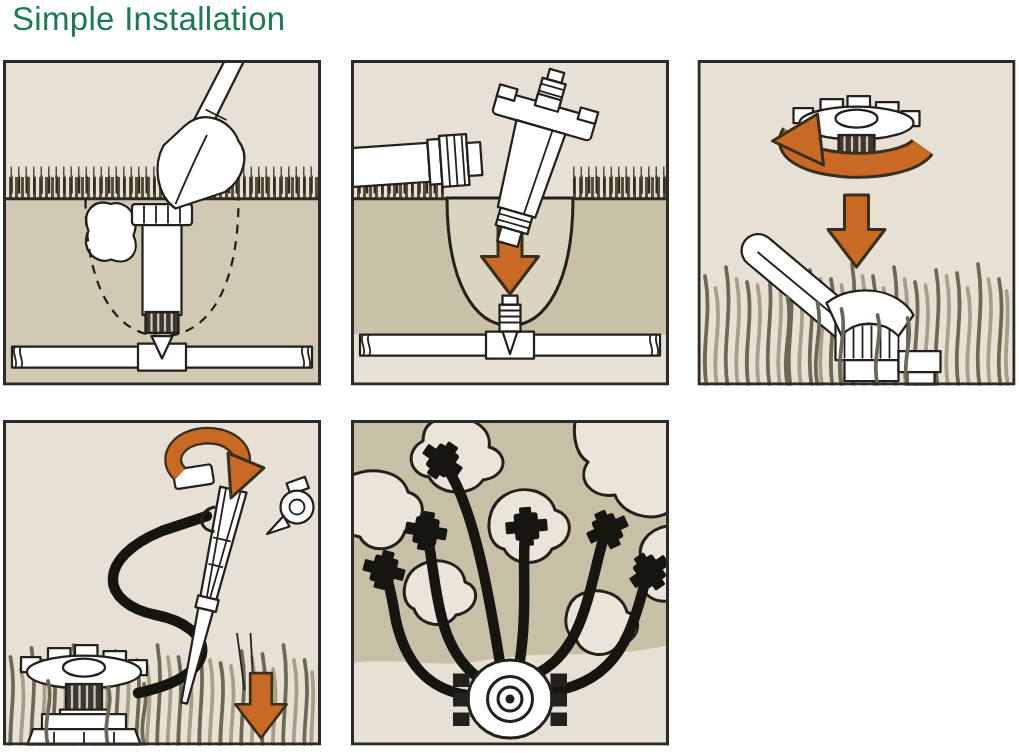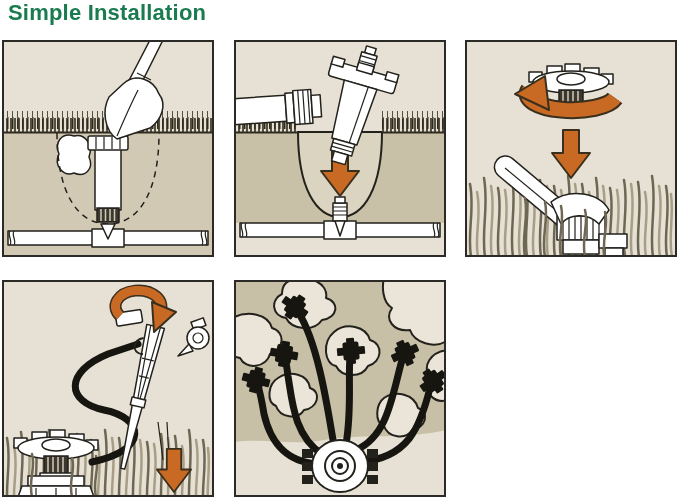--- a/index.html
+++ b/index.html
@@ -5,21 +5,21 @@
   :root{
     --page-bg:#ffffff; --title-green:#1a7b4e; --accent-orange:#c96a24; --arrow-outline:#3a2f1d;
     --panel-bg:#e6e1d4; --panel-border:#2b2a26; --soil-tan:#d1c9b3; --hole-tan:#dbd4c0;
     --soil-dark:#c9c0a8; --foliage-bg:#c8bfa7; --foliage-blob:#eae5d8; --grass-dark:#2f2b20;
     --grass-mid:#55503e; --strand-dark:#6e6754; --strand-light:#a89e85; --outline:#22211c;
     --tube-black:#161510; --rib-dark:#3c382e; --rib-light:#cfcabb;
   }
   html,body{margin:0;padding:0;}
   .screen{position:relative;width:679px;height:502px;background:var(--page-bg);
     overflow:hidden;font-family:"Liberation Sans",sans-serif;}
-  .page-title{position:absolute;left:8px;top:0px;font-size:22px;font-weight:700;
+  .page-title{position:absolute;left:8px;top:0px;font-size:22px;font-weight:400;
     letter-spacing:.2px;color:var(--title-green);}
   .panel{position:absolute;width:212px;height:217px;}
   .panel svg{display:block;width:100%;height:100%;}
   .p1{left:2px;top:40px;}  .p2{left:234px;top:40px;}  .p3{left:465px;top:40px;}
   .p4{left:2px;top:280px;} .p5{left:234px;top:280px;}
   .bg{fill:var(--panel-bg);}
   .frame{fill:none;stroke:var(--panel-border);stroke-width:2;}
   .wt{fill:#fff;stroke:var(--outline);stroke-width:2;stroke-linejoin:round;}
   .wt15{fill:#fff;stroke:var(--outline);stroke-width:1.5;stroke-linejoin:round;}
   .dk{fill:var(--outline);}

